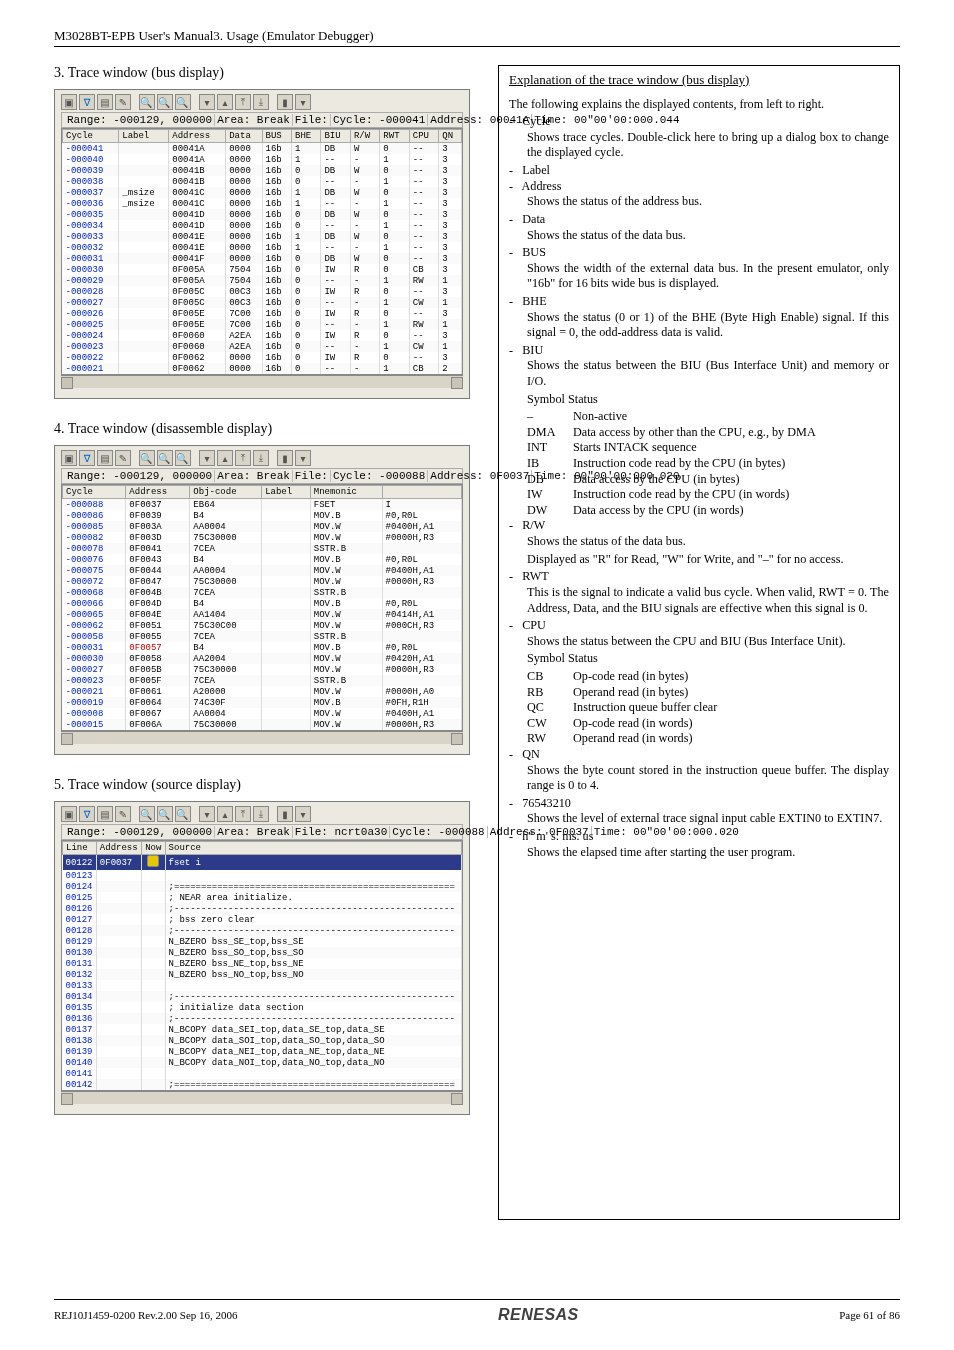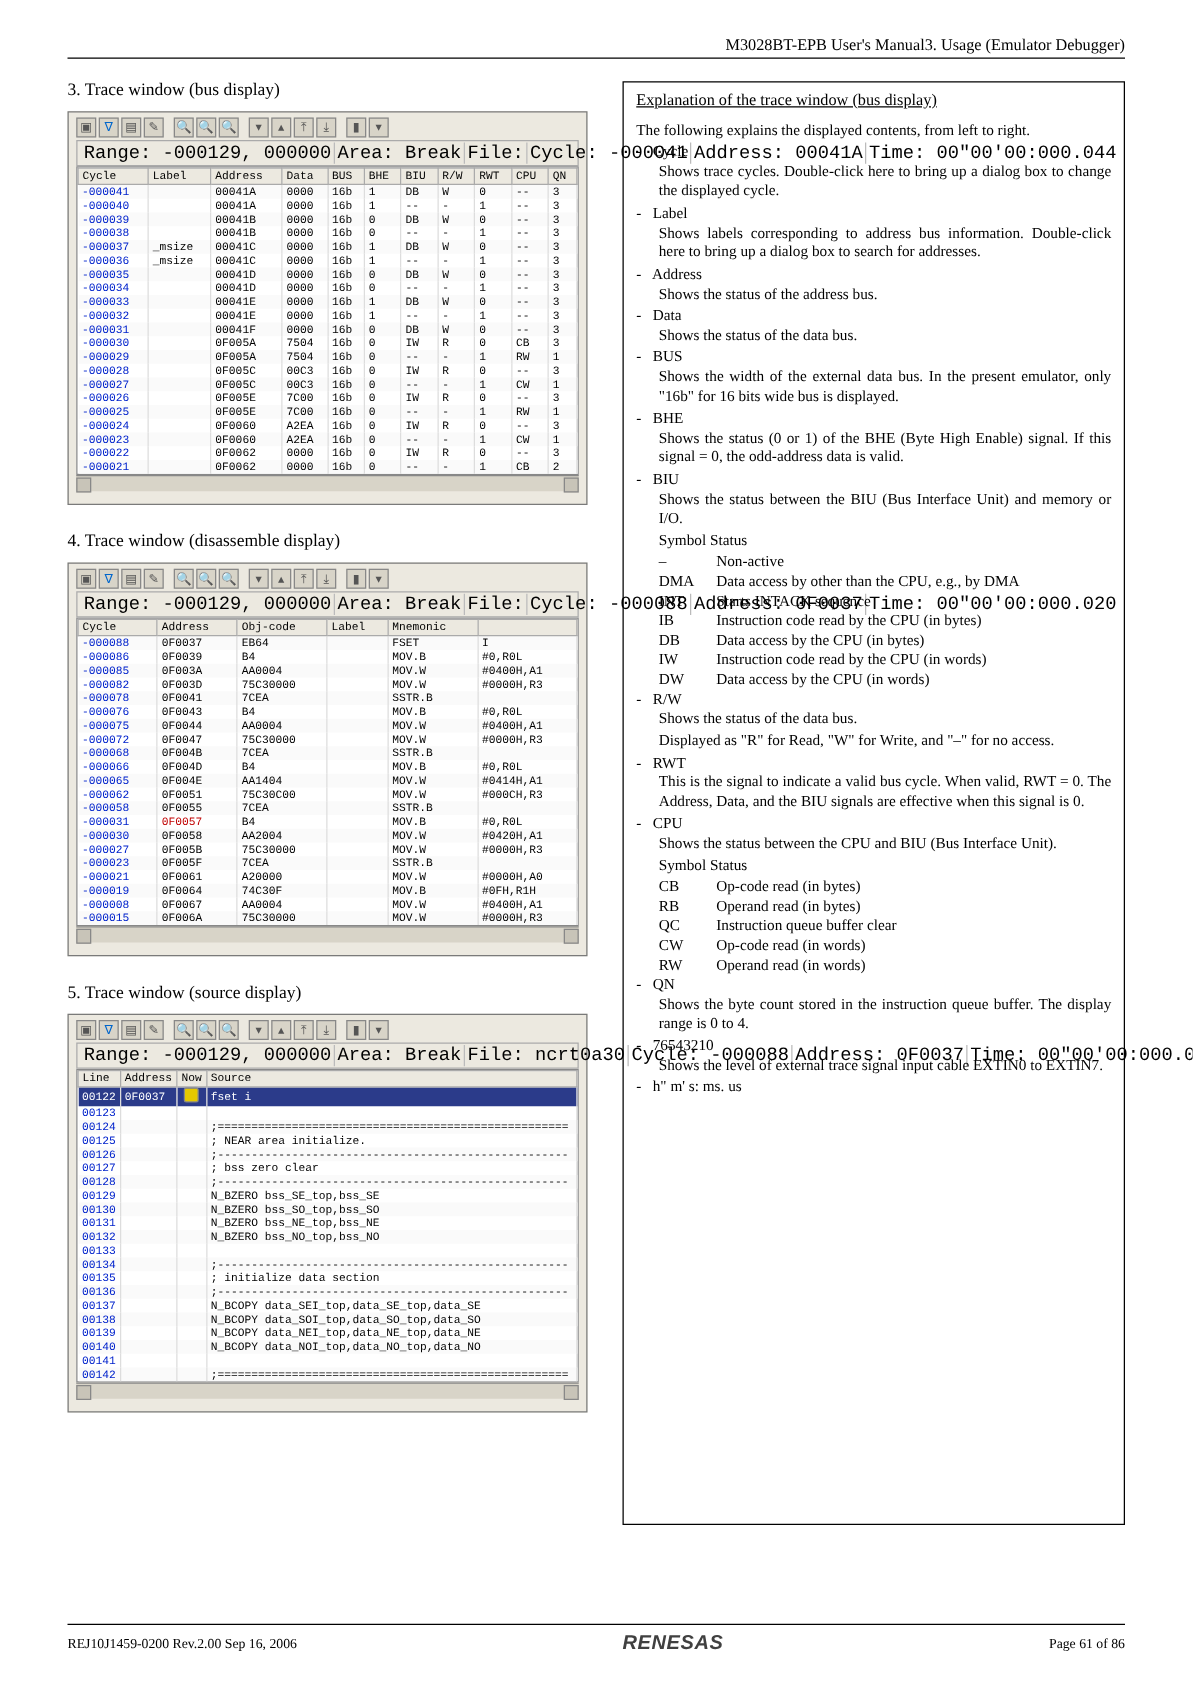--- a/index.html
+++ b/index.html
@@ -1,28 +1,28 @@
 <!DOCTYPE html>
 <html><head>
 <meta charset="utf-8">
 <style>
   @page { size: 954px 1350px; margin: 0; }
   html, body { margin: 0; padding: 0; background: #fff; font-family: "Times New Roman", Times, serif; color: #000; width: 954px; }
   .page { width: 954px; height: 1350px; position: relative; box-sizing: border-box; padding: 28px 54px 0 54px; }
-  .hdr { display: flex; justify-content: flex-end; font-size: 13px; }
+  .hdr { display: flex; justify-content: flex-start; font-size: 13px; }
   .hdr-line { border: none; border-top: 1px solid #000; margin: 2px 0 18px 0; }
   .cols { display: flex; gap: 28px; }
   .col-l { width: 416px; }
   .col-r { flex: 1; font-size: 12.2px; line-height: 1.28; }
   .sect-title { font-size: 14px; margin: 0 0 8px 0; }
   .winbox { border: 1px solid #7a7a7a; background: #ece9e0; padding: 4px 6px 10px 6px; margin-bottom: 22px; }
   .toolbar { display: flex; align-items: center; gap: 2px; margin-bottom: 2px; }
   .tb-btn { width: 16px; height: 16px; border: 1px solid #888; background: #d8d4c8; display: inline-flex; align-items: center; justify-content: center; font-size: 10px; color: #555; box-sizing: border-box; }
   .tb-sep { width: 4px; }
-  .status-strip { font-family: "Courier New", monospace; font-size: 15px; background: #ece9e0; border: 1px solid #aaa; padding: 1px 3px; display: flex; gap: 0; margin-bottom: 0; }
+  .status-strip { font-family: "Courier New", monospace; font-size: 11px; background: #ece9e0; border: 1px solid #aaa; padding: 1px 3px; display: flex; gap: 0; margin-bottom: 0; }
   .status-strip span { border-right: 1px solid #bbb; padding: 0 2px; white-space: nowrap; }
   .status-strip span:last-child { border-right: none; }
   .grid-wrap { border: 1px solid #888; background: #fff; }
   .grid { width: 100%; border-collapse: collapse; font-family: "Courier New", monospace; font-size: 9px; }
   .grid th { background: #ece9e0; border: 1px solid #aaa; font-weight: normal; text-align: left; padding: 1px 3px; font-family: "Courier New", monospace; font-size: 9px; }
   .grid td { border-right: 1px solid #ddd; padding: 0 3px; white-space: nowrap; height: 11px; }
   .grid tr:nth-child(odd) td { background: #fafafa; }
   .cyc { color: #0022cc; }
   .addr-red { color: #c00000; }
   .sel-row td { background: #2b3b8a !important; color: #fff; }
@@ -780,21 +780,20 @@
 
   </div>
 
   <div class="col-r" style="border:1px solid #000; padding:6px 10px 8px 10px; height:1155px; box-sizing:border-box; overflow:hidden;">
     <h4>Explanation of the trace window (bus display)</h4>
     <p>The following explains the displayed contents, from left to right.</p>
     <div id="expl-body">
           <p class="item-lbl">Cycle</p>
           <p class="ind">Shows trace cycles. Double-click here to bring up a dialog box to change the displayed cycle.</p>
           <p class="item-lbl">Label</p>
-          <p class="ind">Shows labels corresponding to address bus information. Double-click here to bring up a dialog box to search for addresses.</p>
           <p class="item-lbl">Address</p>
           <p class="ind">Shows the status of the address bus.</p>
           <p class="item-lbl">Data</p>
           <p class="ind">Shows the status of the data bus.</p>
           <p class="item-lbl">BUS</p>
           <p class="ind">Shows the width of the external data bus. In the present emulator, only "16b" for 16 bits wide bus is displayed.</p>
           <p class="item-lbl">BHE</p>
           <p class="ind">Shows the status (0 or 1) of the BHE (Byte High Enable) signal. If this signal = 0, the odd-address data is valid.</p>
           <p class="item-lbl">BIU</p>
           <p class="ind">Shows the status between the BIU (Bus Interface Unit) and memory or I/O.</p>
@@ -857,20 +856,21 @@
             <div>
               <span class="s1">RW</span>
               <span>Operand read (in words)</span>
             </div>
           </div>
           <p class="item-lbl">QN</p>
           <p class="ind">Shows the byte count stored in the instruction queue buffer. The display range is 0 to 4.</p>
           <p class="item-lbl">76543210</p>
           <p class="ind">Shows the level of external trace signal input cable EXTIN0 to EXTIN7.</p>
           <p class="item-lbl">h" m' s: ms. us</p>
+          <p class="ind">Shows the elapsed time after starting the user program.</p>
         </div>
   </div>
 </div>
 
 <div class="footer">
   <hr class="ftr-line">
   <div class="ftr-row">
     <span>REJ10J1459-0200   Rev.2.00   Sep 16, 2006</span>
     <span class="renesas">RENESAS</span>
     <span>Page 61 of 86</span>

